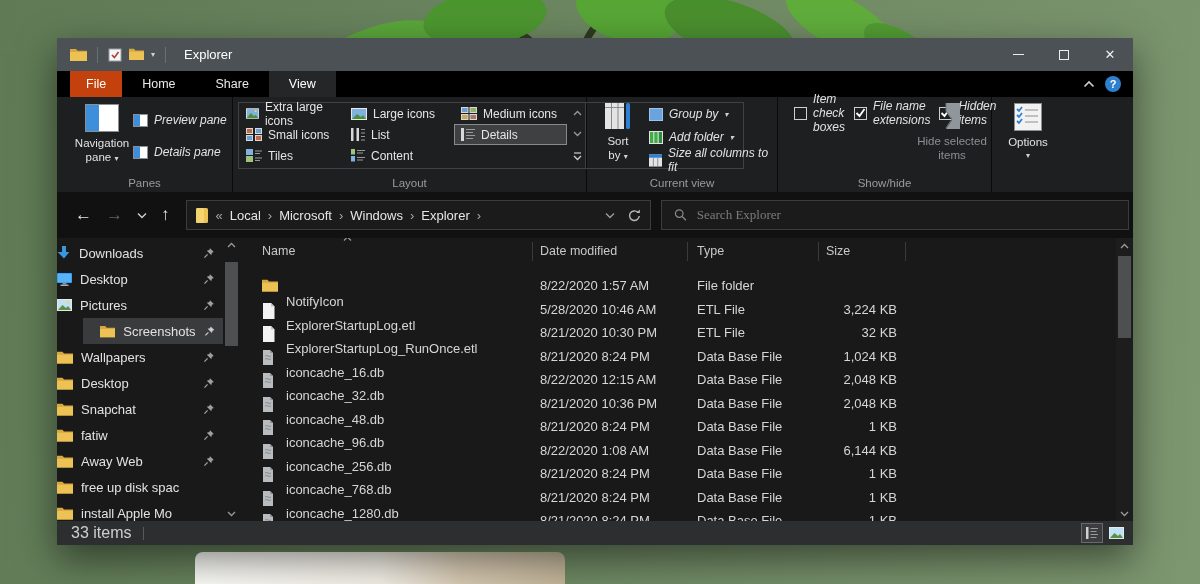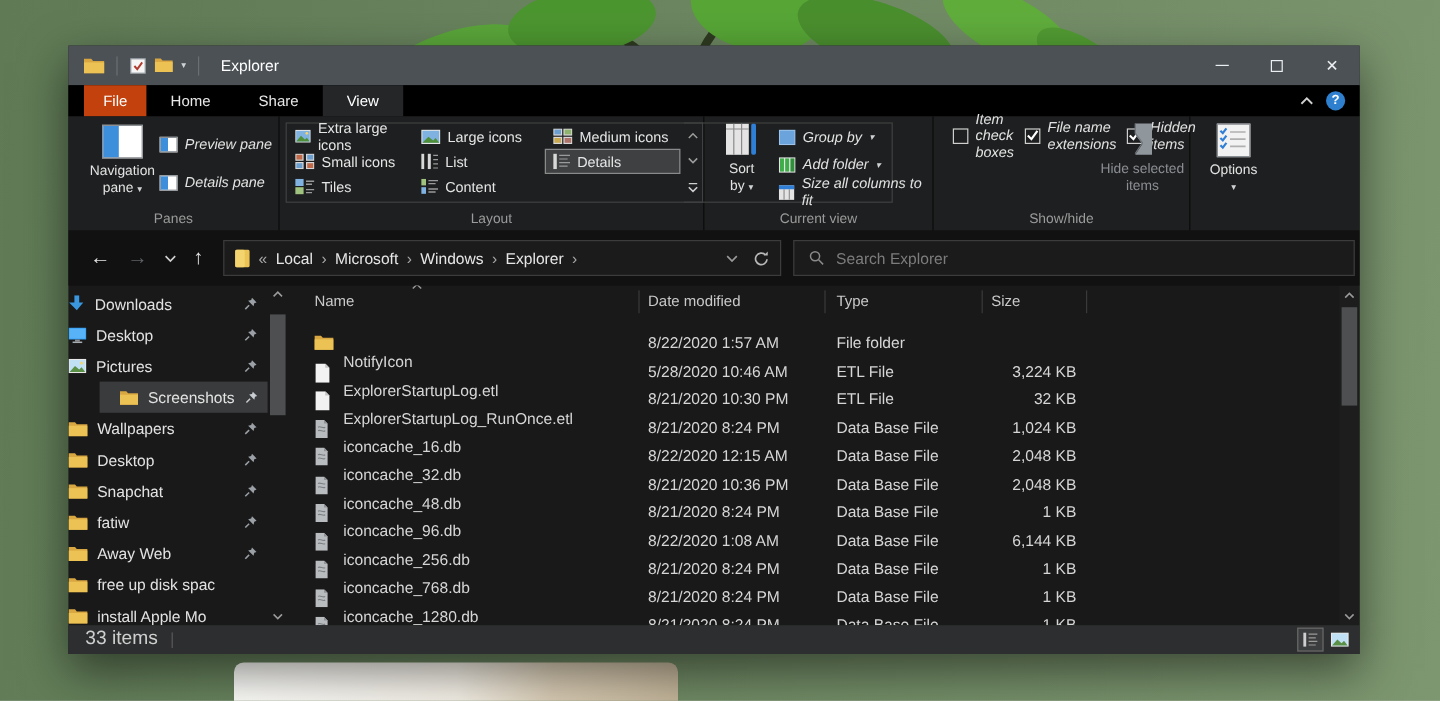--- a/index.html
+++ b/index.html
@@ -75,21 +75,21 @@
   .g-options { width:72px; }
   .opt-icon { width:28px; height:28px; background:#f2f2f2; border:1px solid #8a8f94; position:relative; }
 
   
   .navbar { position:absolute; left:0; top:154px; width:100%; height:46px; background:#111112; display:flex; align-items:center; }
   .nav-arrows { display:flex; align-items:center; gap:14px; padding:0 16px 0 18px; font-size:17px; color:#e6e6e6; }
   .addressbox { width:465px; height:30px; background:#1b1b1b; border:1px solid #3c3c3c; display:flex; align-items:center; padding:0 8px; gap:7px; font-size:13px; }
   .crumb-sep { color:#a8a8a8; font-size:13px; }
   .addr-right { margin-left:auto; display:flex; align-items:center; gap:12px; }
   .searchbox { width:468px; height:30px; margin-left:10px; background:#1b1b1b; border:1px solid #3c3c3c; display:flex; align-items:center; padding:0 12px; gap:10px; }
-  .searchbox input { background:transparent; border:none; outline:none; color:#8a8a8a; font-size:13px; font-family:Liberation Sans, sans-serif; width:100%; }
+  .searchbox input { background:transparent; border:none; outline:none; color:#8a8a8a; font-size:13px; font-family:Liberation Serif, serif; width:100%; }
   .searchbox input::placeholder { color:#7c7c7c; }
 
   
   .main { position:absolute; left:0; top:200px; width:100%; height:283px; overflow:hidden; display:flex; }
   .sidebar { position:relative; width:183px; height:100%; flex:none; }
   .side-list { position:absolute; left:0; top:2px; width:166px; }
   .side-item { height:26px; display:flex; align-items:center; gap:8px; position:relative; font-size:13px; color:#e2e2e2; }
   .side-item.selected { background:#3a3b3c; margin-left:26px; padding-left:17px; }
   .side-item .pin { margin-left:auto; margin-right:8px; }
   .side-scroll { position:absolute; right:1px; top:0; width:15px; height:100%; }

